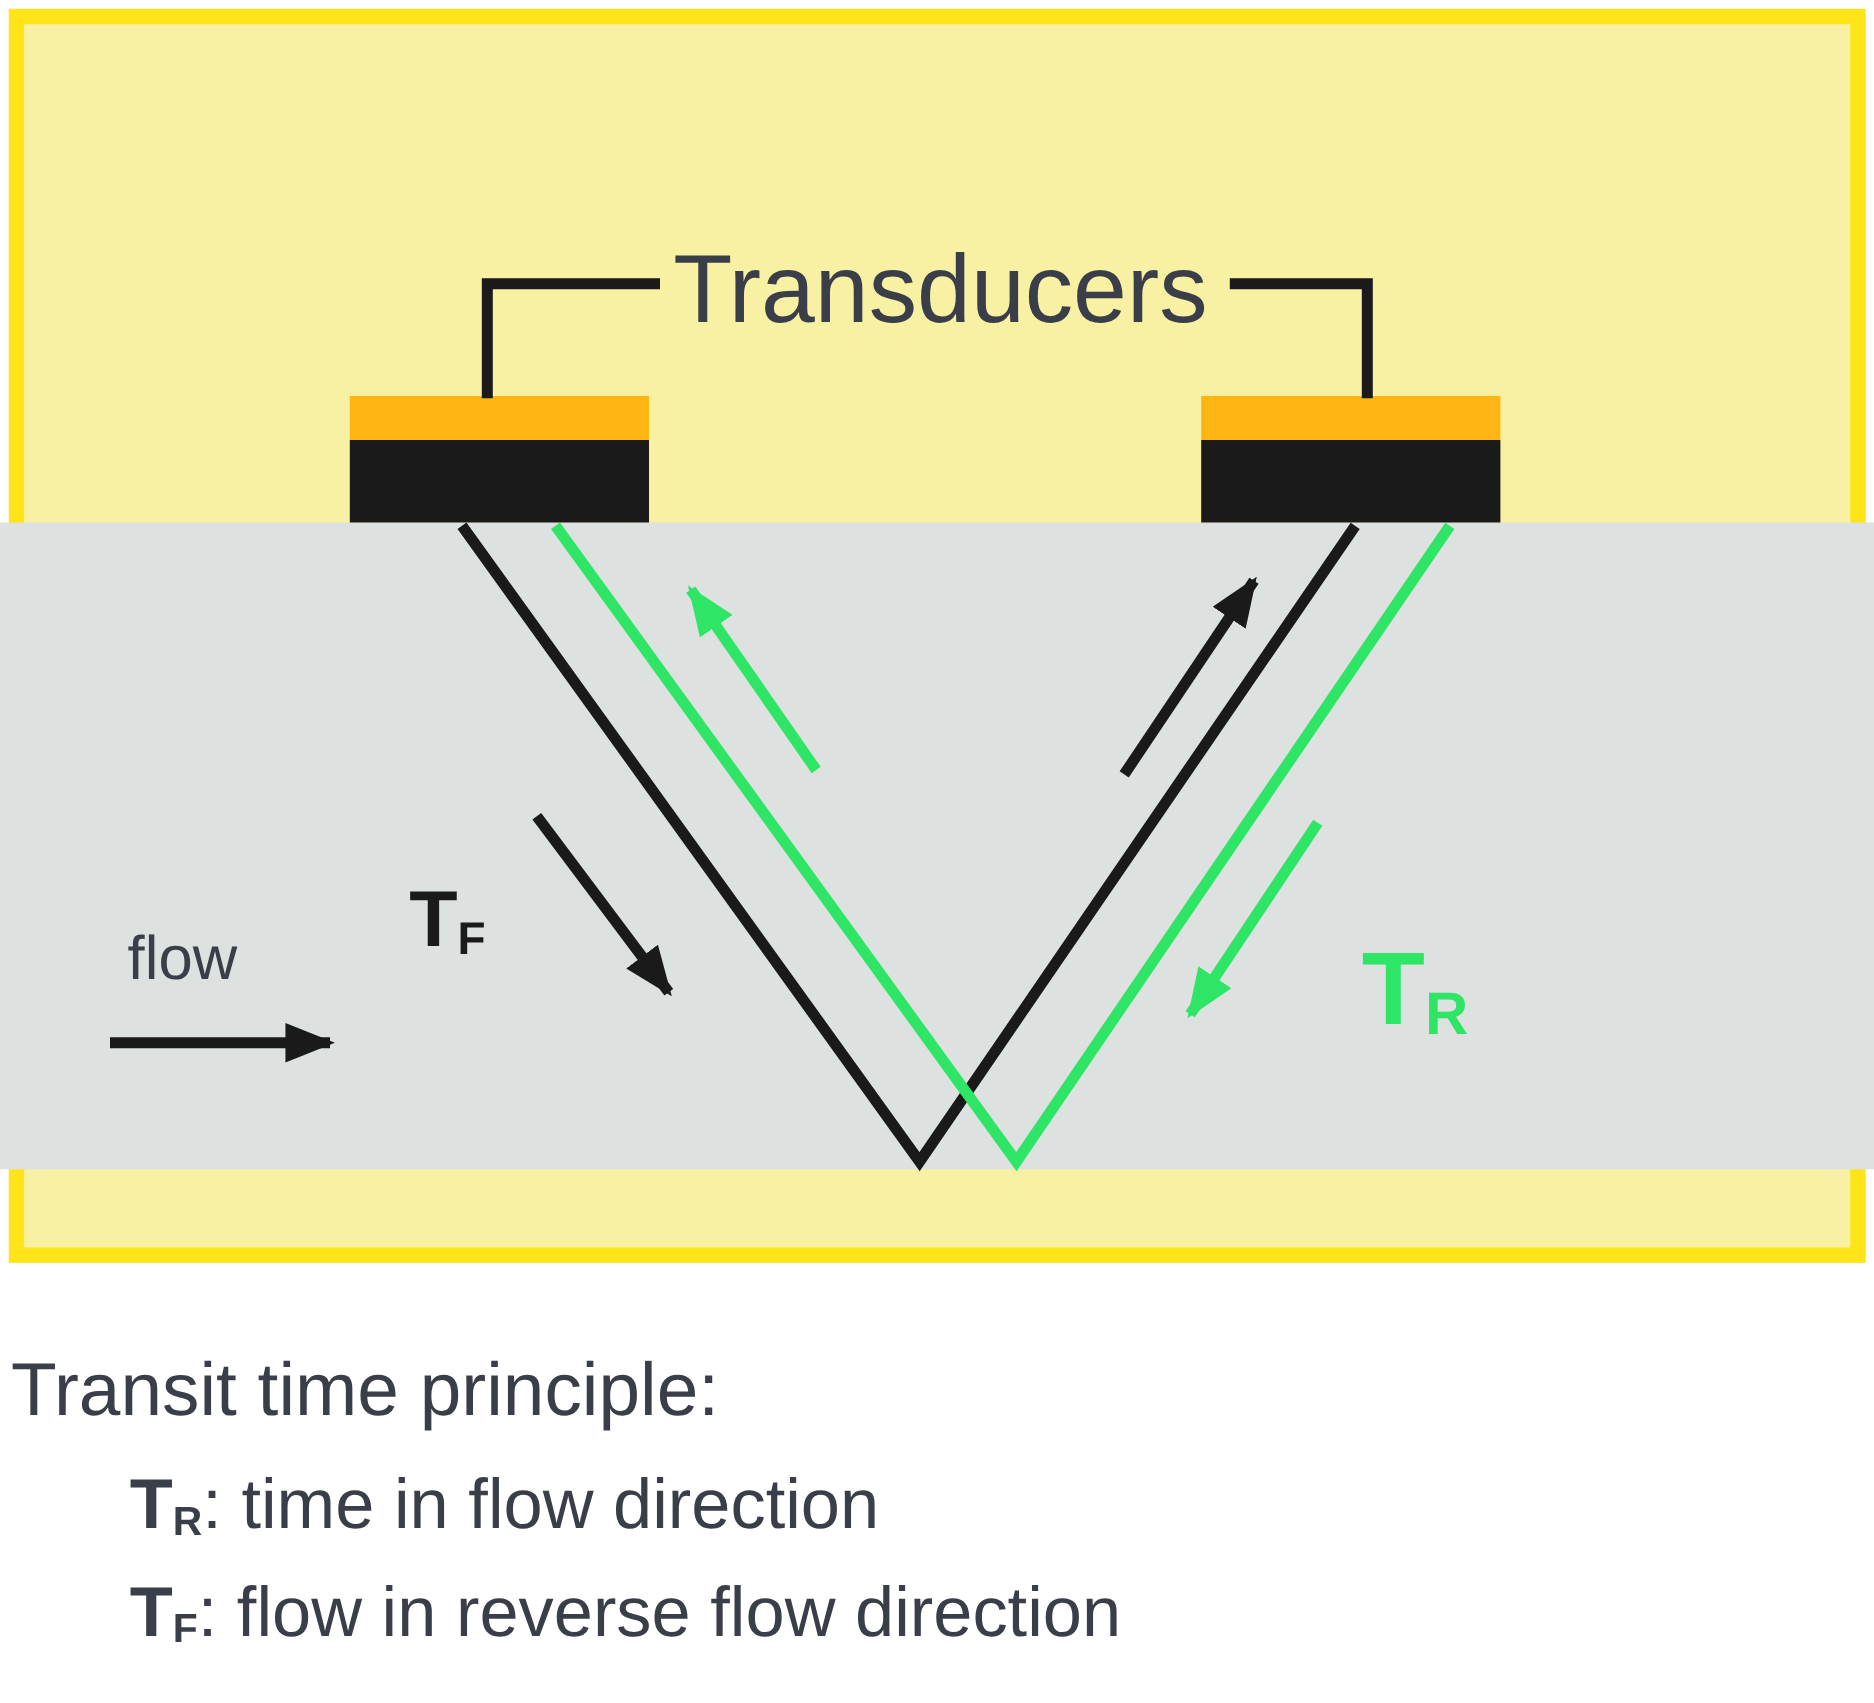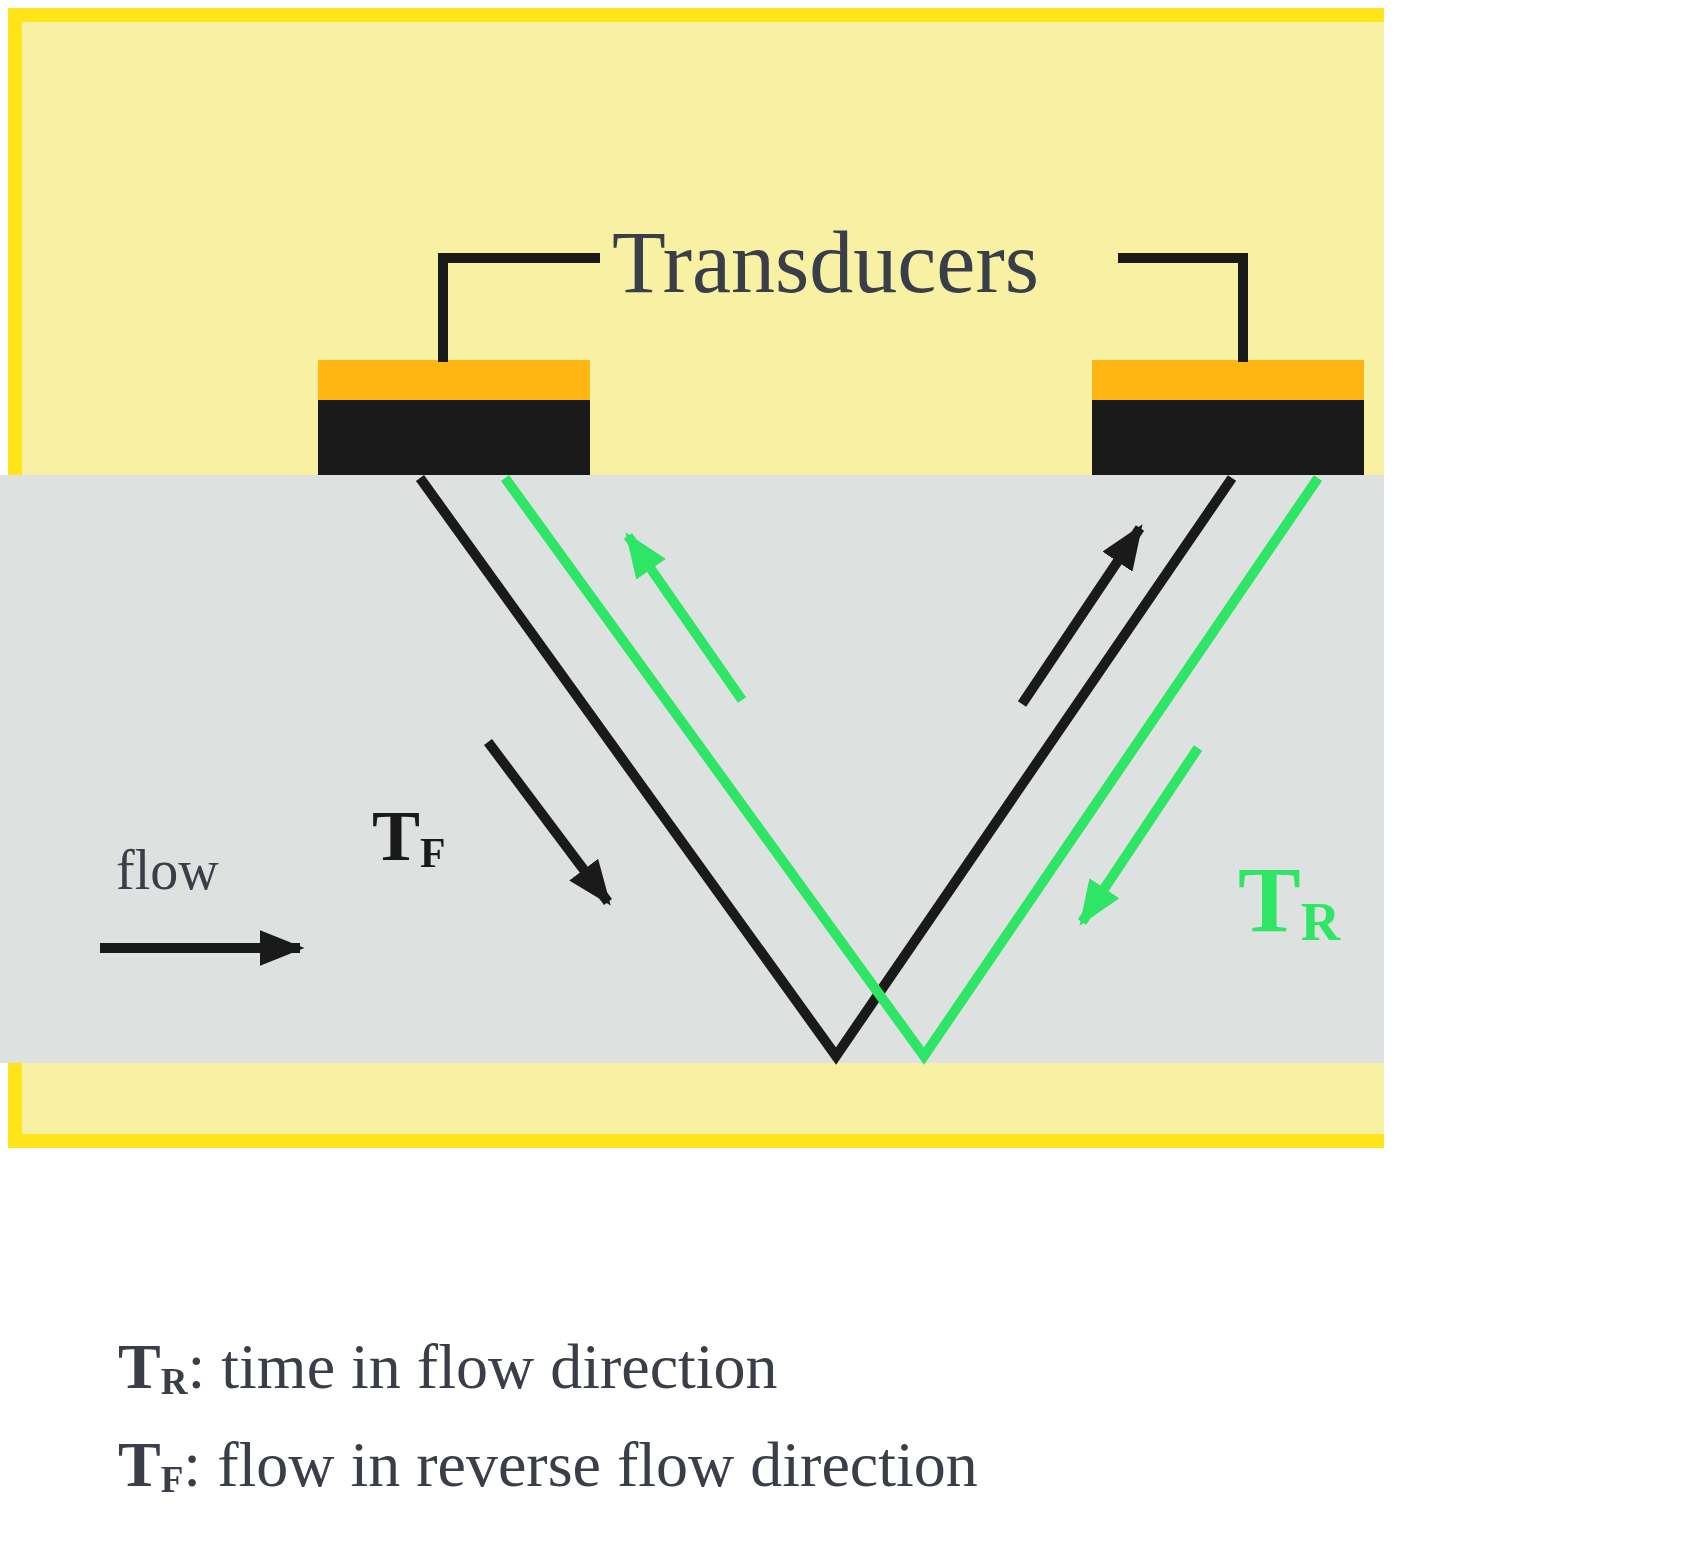--- a/index.html
+++ b/index.html
@@ -1,22 +1,22 @@
 <!DOCTYPE html>
 <html style="--box-border: #FFE419; --box-fill: #F8F0A3; --pipe-gray: #DDE1E0; --transducer-orange: #FFB612; --ink: #1A1A1A; --green: #2EE566; --text-dark: #3A3E48;"><head>
 <meta charset="utf-8">
 <style>
   html, body { margin: 0; padding: 0; background: #ffffff; }
   .page {
     position: relative;
-    width: 1384px;
+    width: 1704px;
     height: 1548px;
     background: #ffffff;
     overflow: hidden;
-    font-family: Liberation Serif, serif;
+    font-family: Liberation Sans, sans-serif;
   }
 
   
   .diagram-box {
     position: absolute;
     left: 8px; top: 8px;
     width: 1688px; height: 1140px;
     box-sizing: border-box;
     border: 14px solid var(--box-border, #FFE419);
     background: var(--box-fill, #F8F0A3);
@@ -153,18 +153,19 @@
   </svg>
 
   <div class="lbl transducers-label">Transducers</div>
 
   <div class="lbl flow-label">flow</div>
 
   <div class="lbl tf-label"><span>T</span><sub class="subsym">F</sub></div>
 
   <div class="lbl tr-label"><span>T</span><sub class="subsym">R</sub></div>
 
+  <div class="caption-title">Transit time principle:</div>
 
   <div class="caption-line l1"><span class="tsym">T</span><sub class="subsym tsym">R</sub><span>: time in flow direction</span></div>
 
   <div class="caption-line l2"><span class="tsym">T</span><sub class="subsym tsym">F</sub><span>: flow in reverse flow direction</span></div>
 
 </div>
 
 </body></html>

